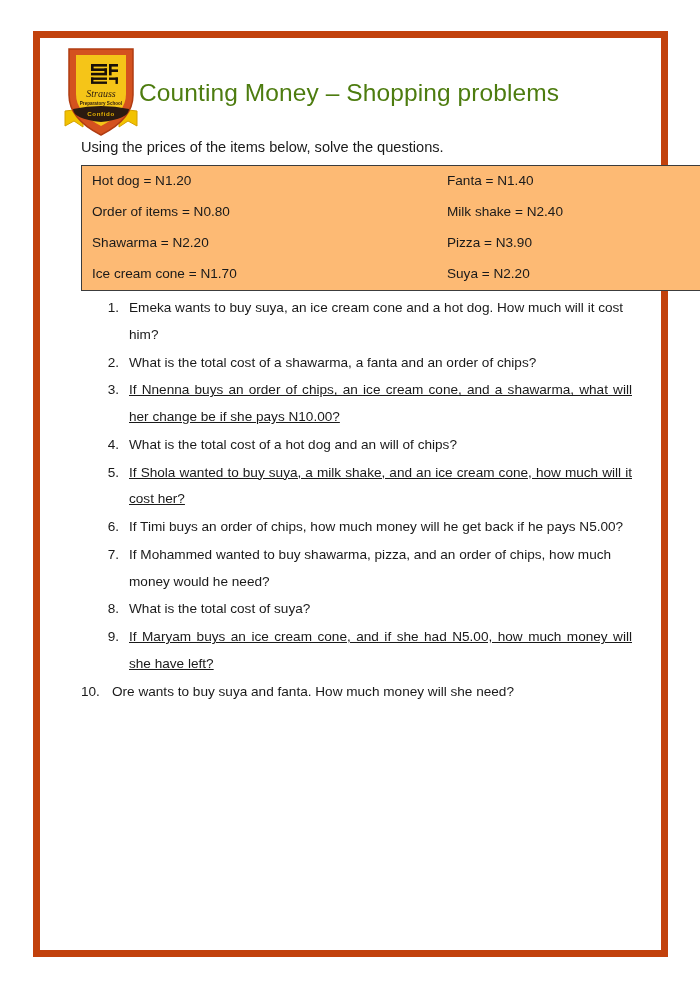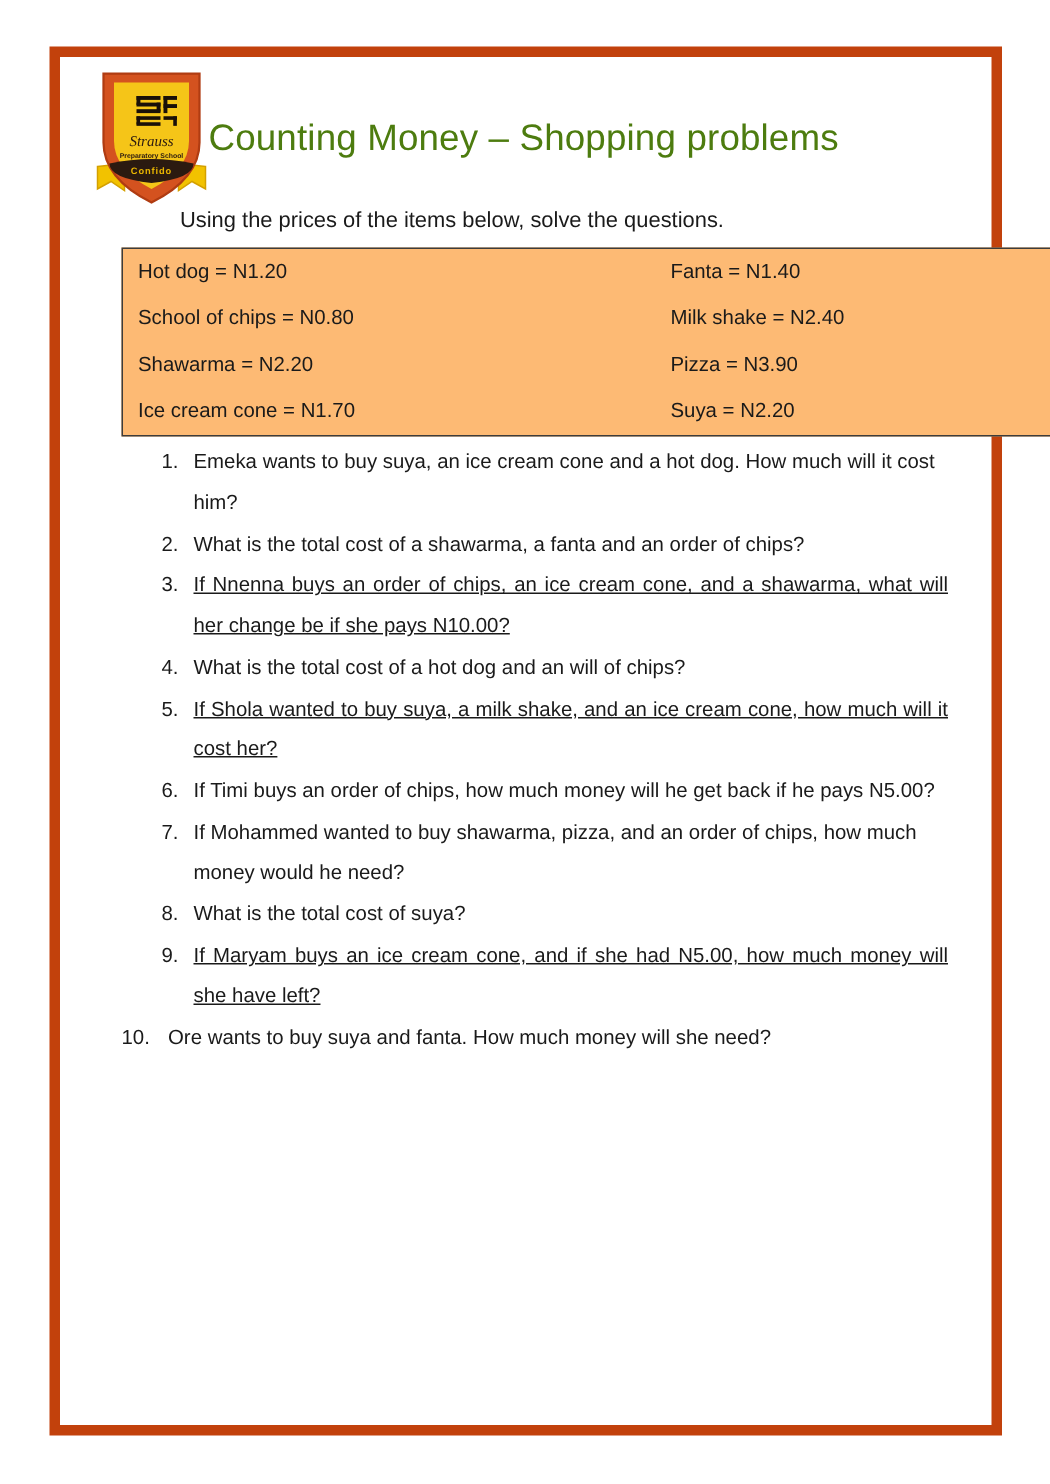--- a/index.html
+++ b/index.html
@@ -58,21 +58,20 @@
     white-space: nowrap;
   }
 
   .subtitle {
     position: absolute;
     left: 41px;
     top: 101px;
     font-size: 14.6px;
     color: #1a1a1a;
     white-space: nowrap;
-    margin-left: 39px;
   }
 
   
   .price-table {
     position: absolute;
     left: 41px;
     top: 127px;
     width: 651px;
     border: 1.4px solid #3c3c3c;
     box-sizing: border-box;
@@ -194,21 +193,21 @@
         <colgroup>
             <col class="c1">
             <col class="c2">
           </colgroup>
         <tbody>
           <tr>
             <td>Hot dog = N1.20</td>
             <td class="col-right">Fanta = N1.40</td>
           </tr>
           <tr>
-            <td>School of chips = N0.80</td>
+            <td>Order of items = N0.80</td>
             <td class="col-right">Milk shake = N2.40</td>
           </tr>
           <tr>
             <td>Shawarma = N2.20</td>
             <td class="col-right">Pizza = N3.90</td>
           </tr>
           <tr>
             <td>Ice cream cone = N1.70</td>
             <td class="col-right">Suya = N2.20</td>
           </tr>

